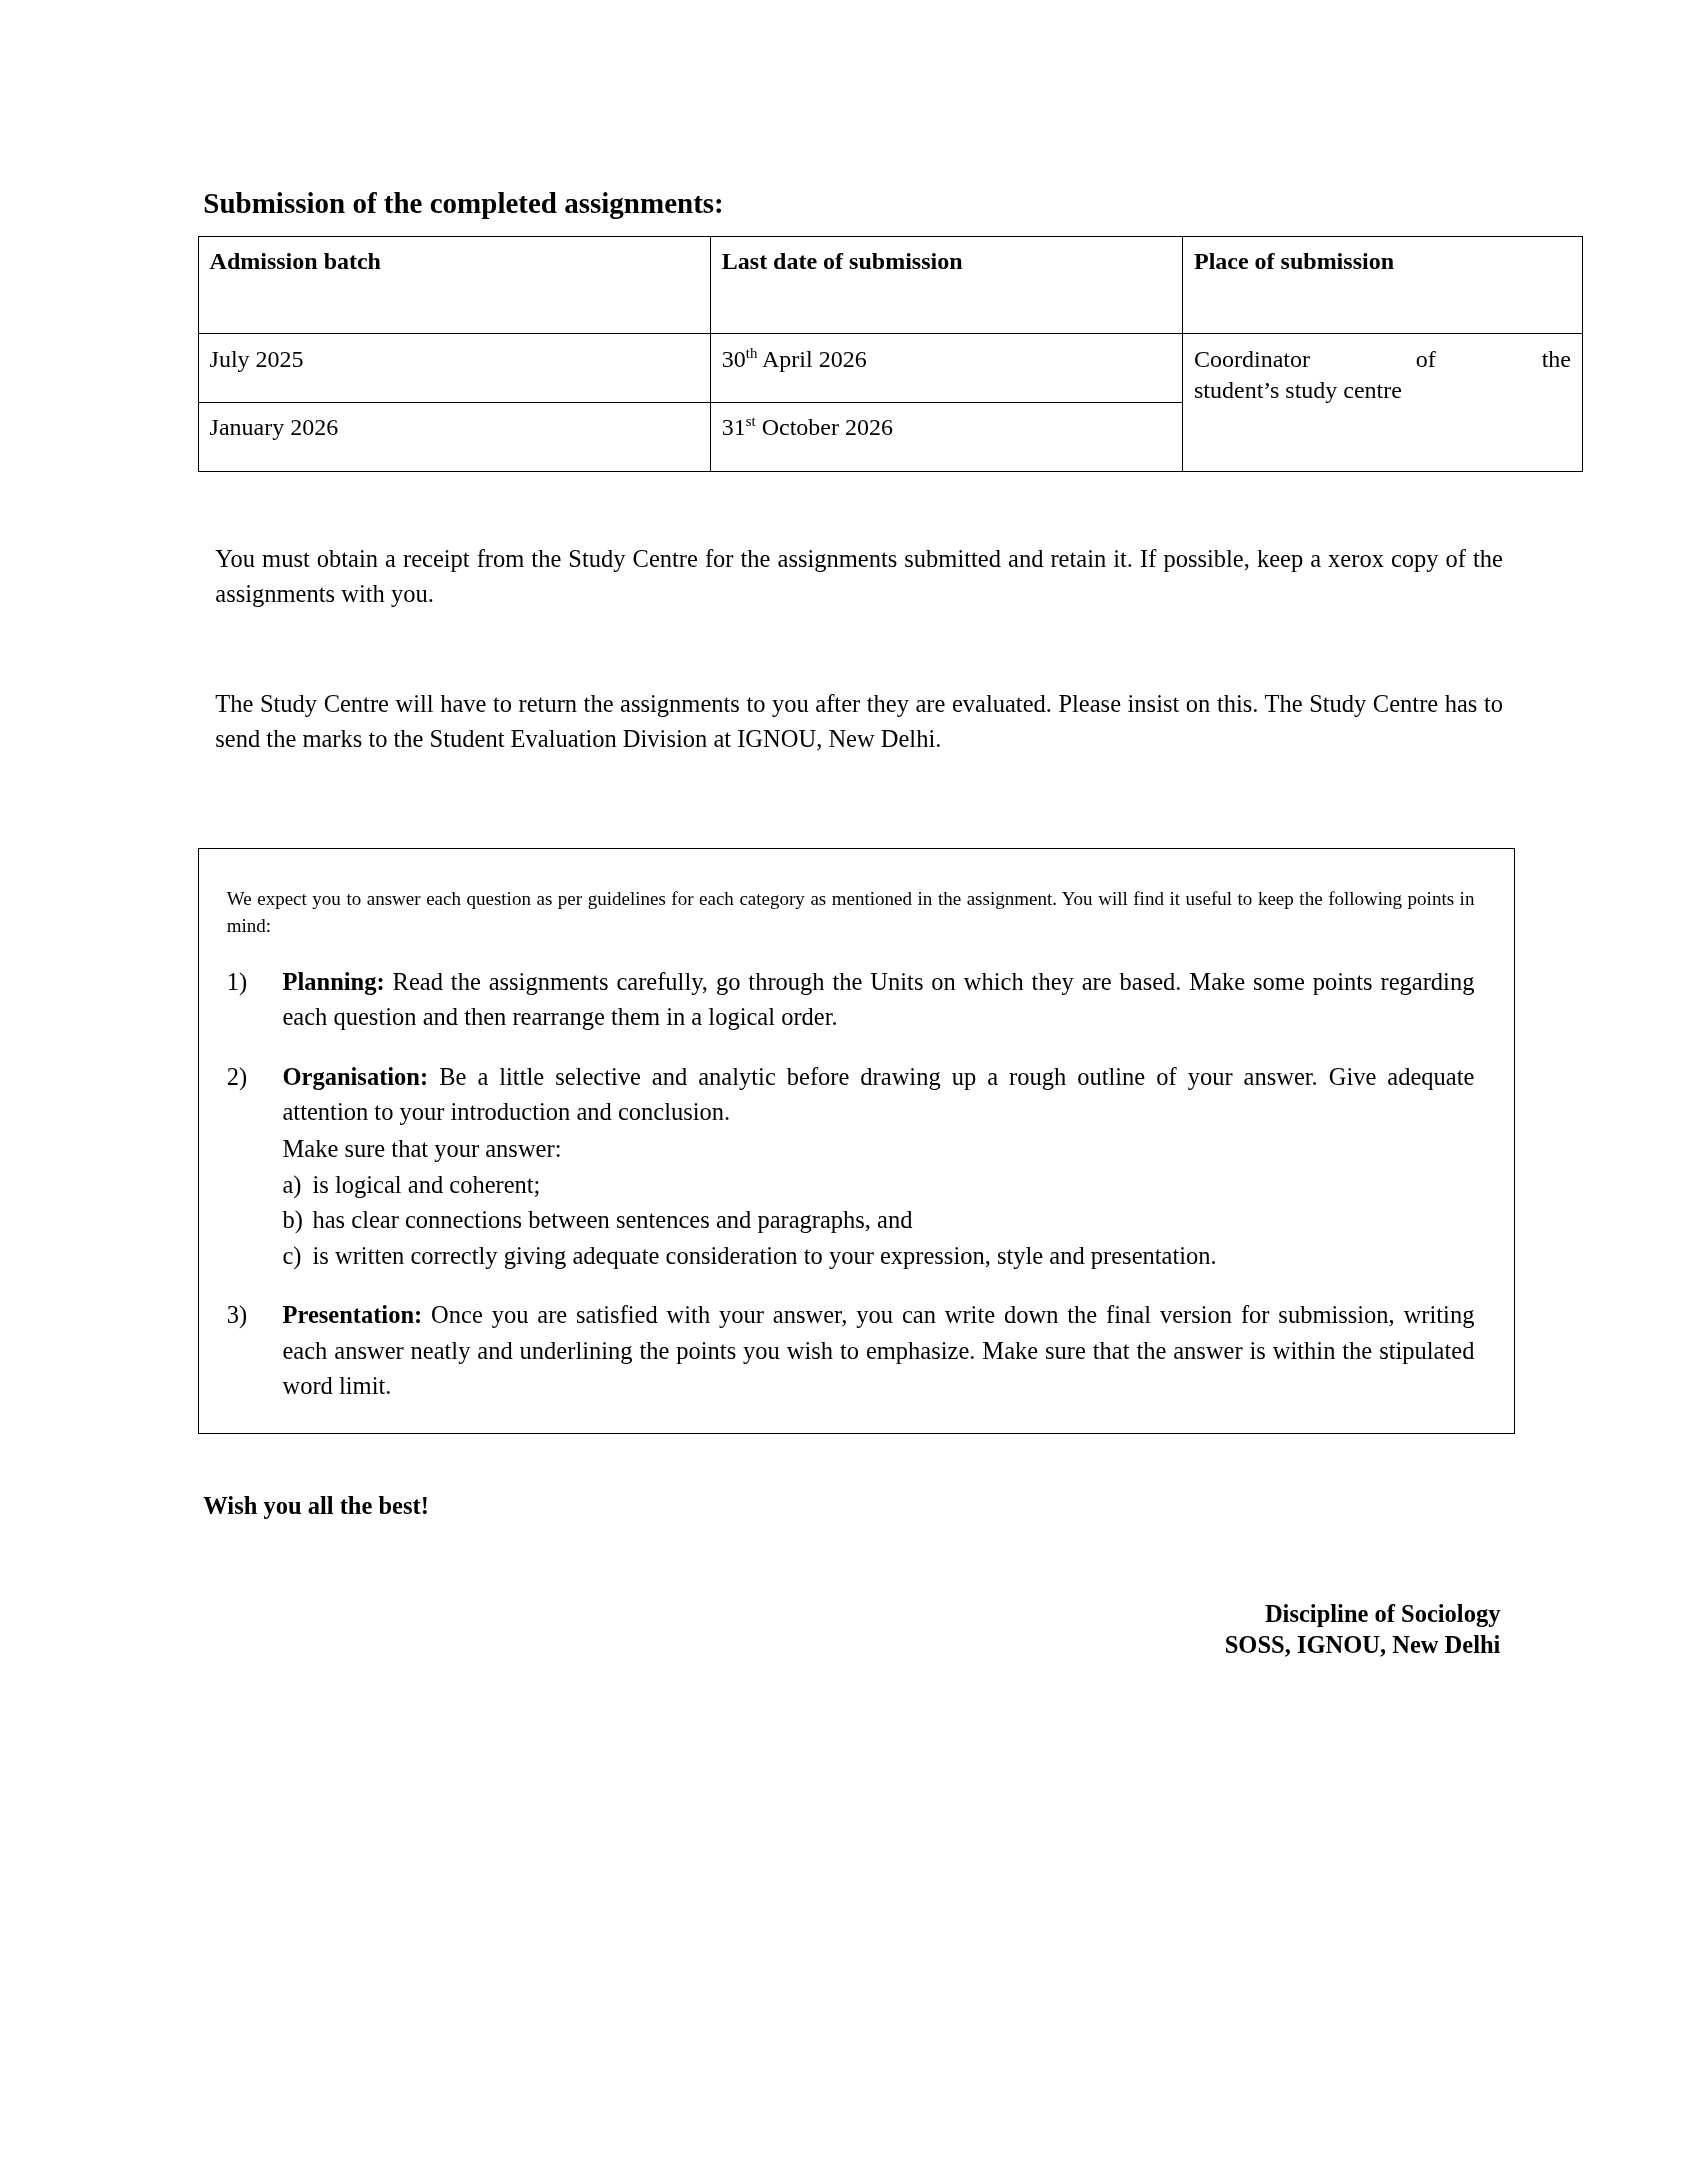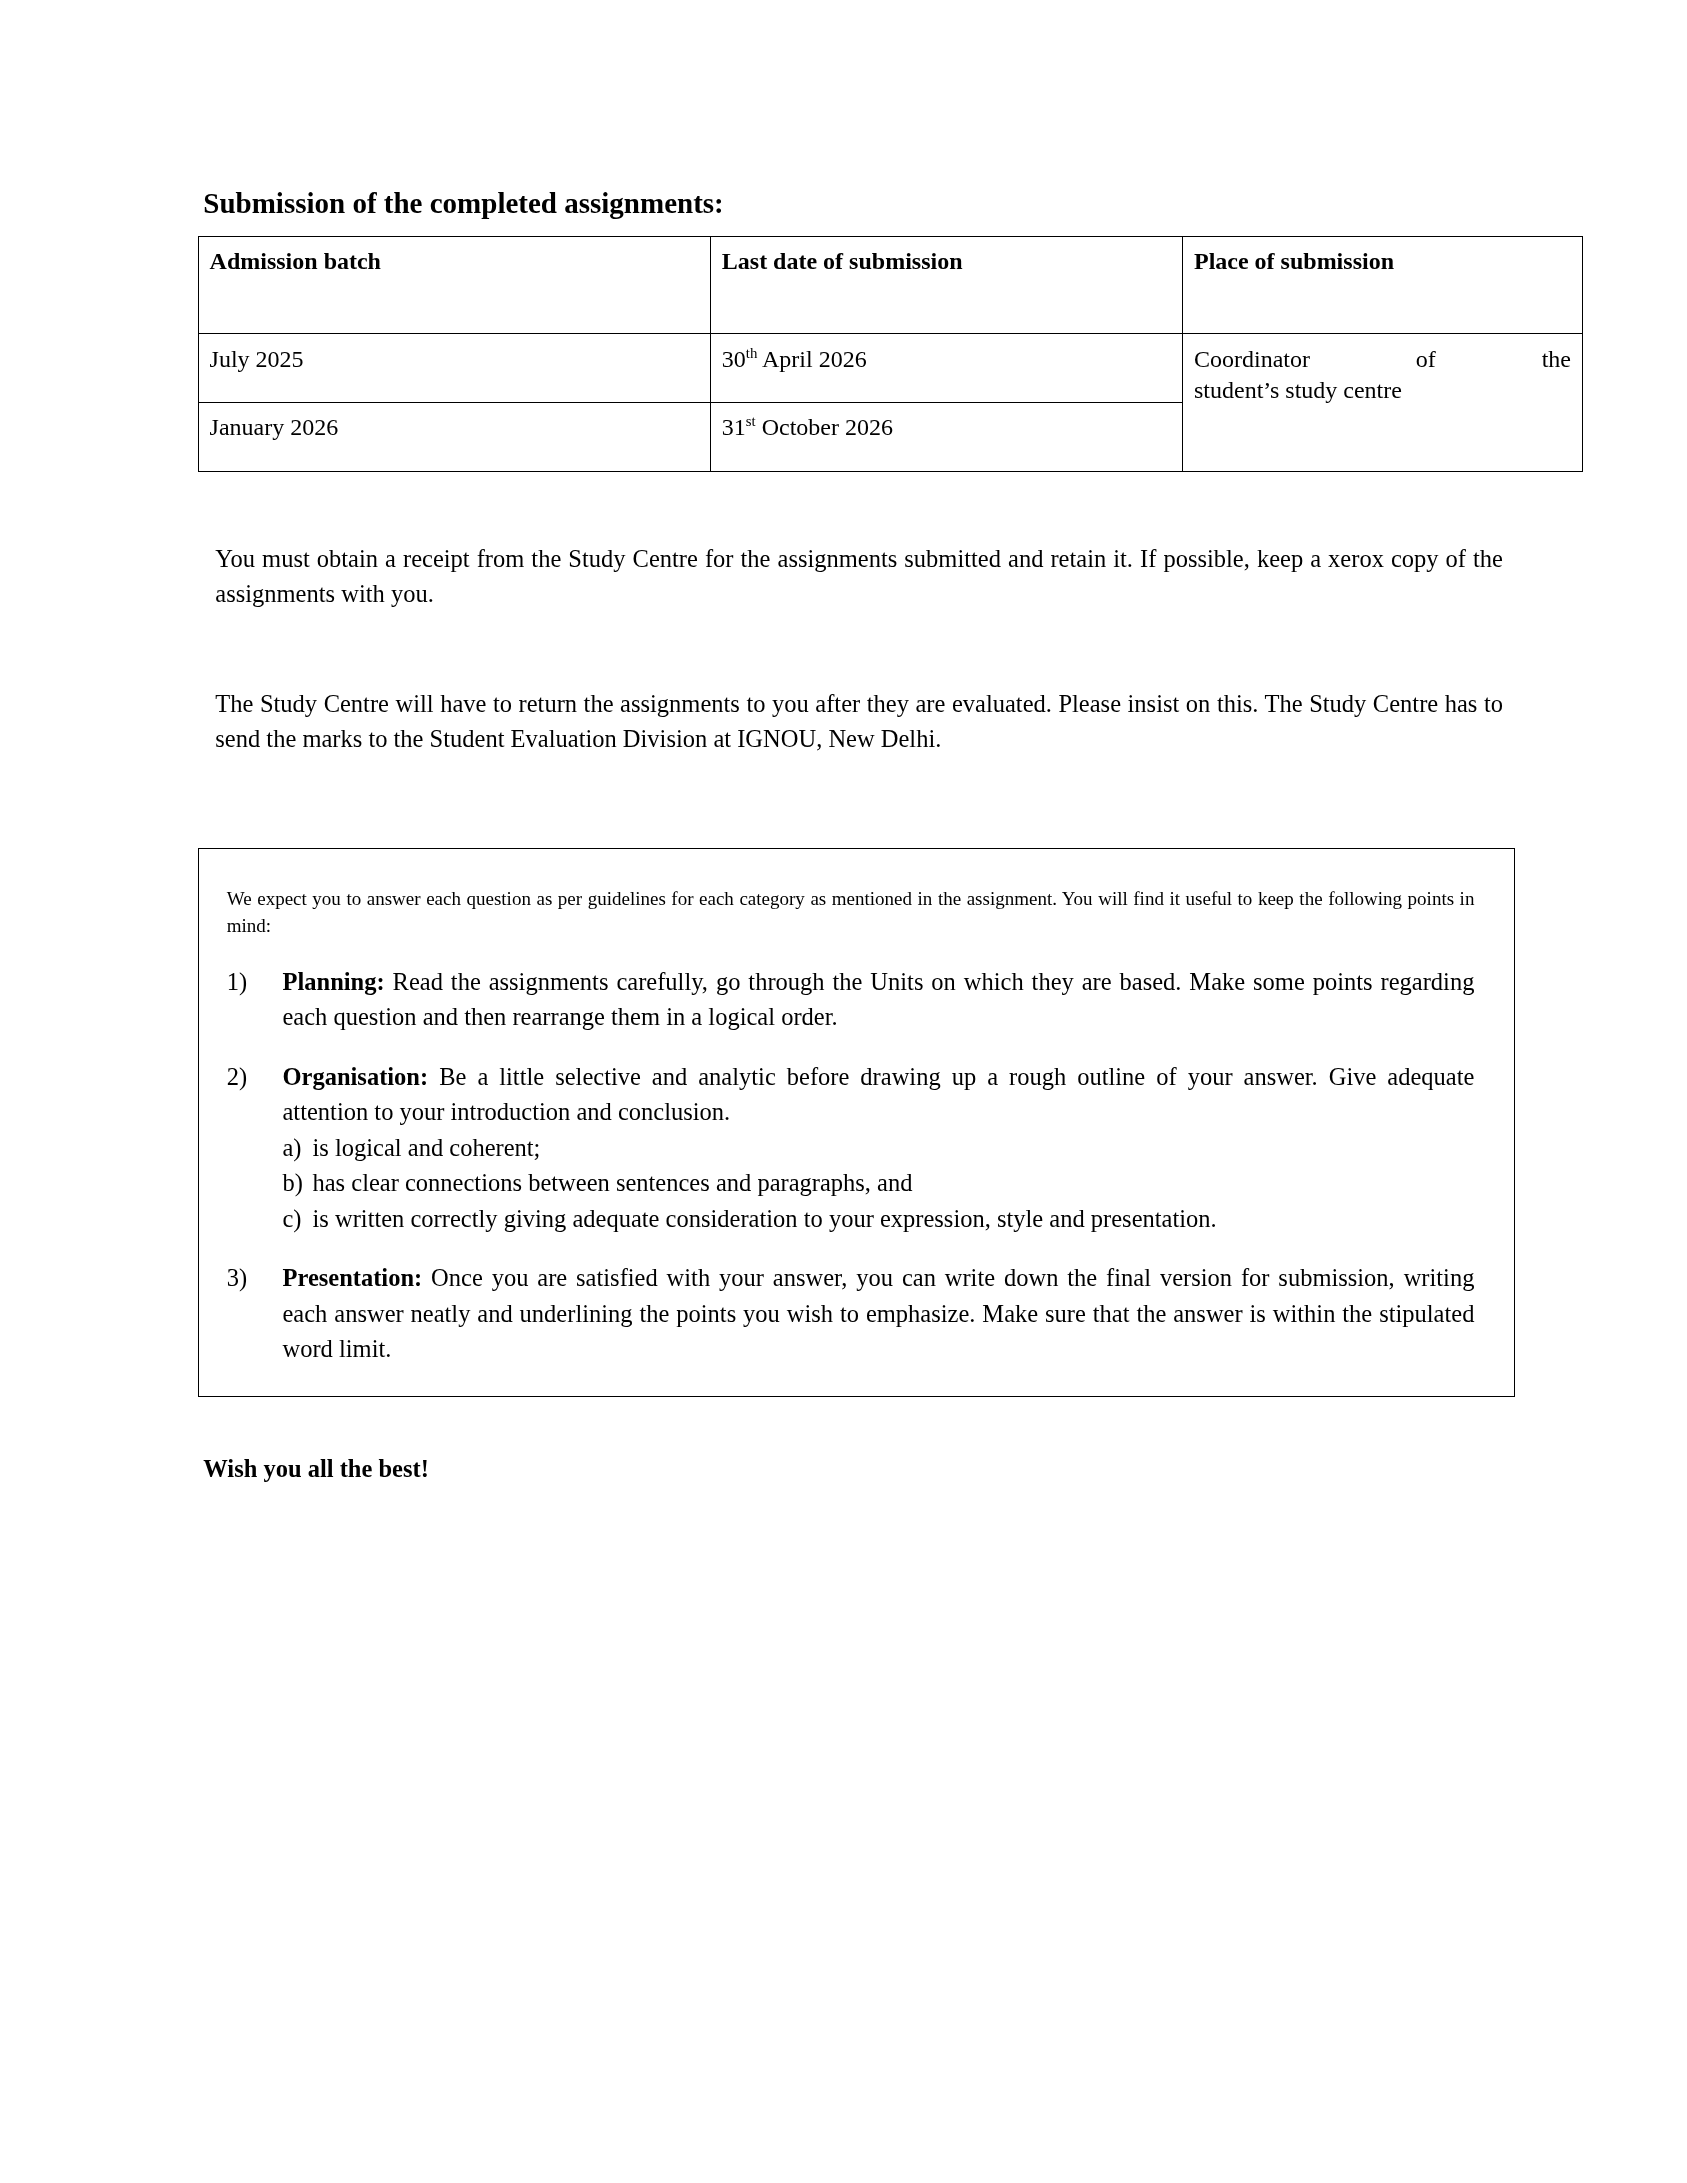--- a/index.html
+++ b/index.html
@@ -208,20 +208,21 @@
       <ol class="guidelines">
         <li>
           <span class="num">1)</span>
           <span class="content"><b>Planning:</b><span> Read the assignments carefully, go through the Units on which they are based. Make some points regarding each question and then rearrange them in a logical order.</span></span>
         </li>
 
         <li>
           <span class="num">2)</span>
           <span class="content">
             <span><b>Organisation:</b><span> Be a little selective and analytic before drawing up a rough outline of your answer. Give adequate attention to your introduction and conclusion.</span></span>
+            <div class="sub-intro">Make sure that your answer:</div>
             <ol class="sublist">
               <li>
                 <span class="snum">a)</span>
                 <span class="stext">is logical and coherent;</span>
               </li>
               <li>
                 <span class="snum">b)</span>
                 <span class="stext">has clear connections between sentences and paragraphs, and</span>
               </li>
               <li>
@@ -234,16 +235,20 @@
 
         <li>
           <span class="num">3)</span>
           <span class="content"><b>Presentation:</b><span> Once you are satisfied with your answer, you can write down the final version for submission, writing each answer neatly and underlining the points you wish to emphasize. Make sure that the answer is within the stipulated word limit.</span></span>
         </li>
       </ol>
     </div>
 
     <div class="wish">Wish you all the best!</div>
 
+    <div class="signature">
+      <div>Discipline of Sociology</div>
+      <div>SOSS, IGNOU, New Delhi</div>
+    </div>
 
   </div>
 </div>
 
 
 </body></html>

